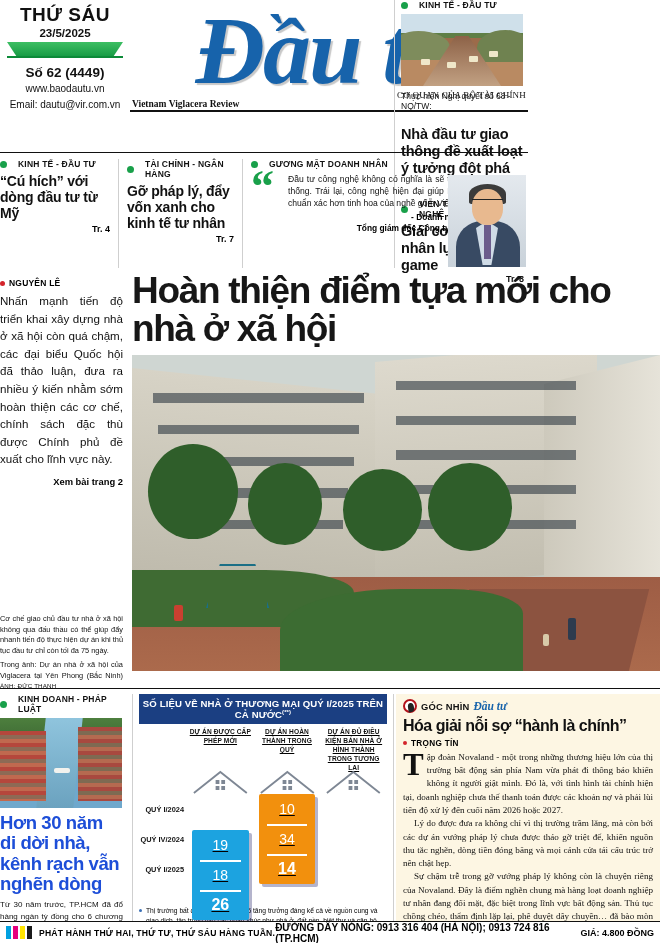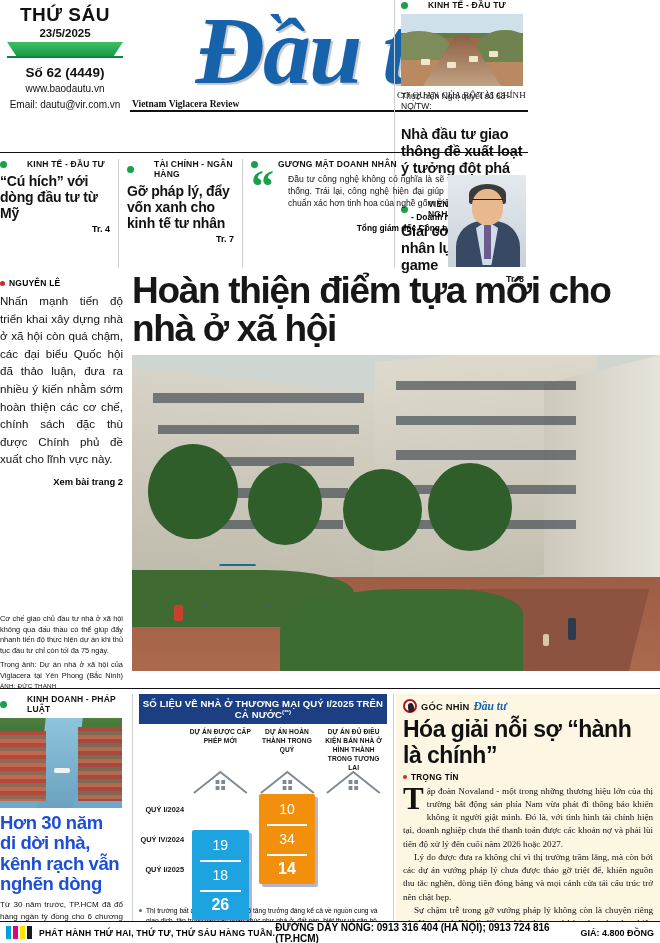--- a/index.html
+++ b/index.html
@@ -51,21 +51,21 @@
   .coquan {
     position:absolute; right:2px; bottom:10px;
     font-family:"Liberation Serif", serif; font-size:9px; color:#111; letter-spacing:.2px;
   }
 
   
   .sidebar {
     position:absolute; right:0; top:0; width:130px; height:268px;
     padding-left:6px; border-left:1px solid #cfcfcf;
   }
-  .kicker { display:flex; align-items:center; gap:20px; margin-bottom:4px; }
+  .kicker { display:flex; align-items:center; gap:11px; margin-bottom:4px; }
   .dot { width:7px; height:7px; border-radius:50%; background:#19a04a; flex:none; }
   .dot.red { background:#d3242b; }
   .kicker-txt {
     font-size:8.5px; font-weight:bold; color:#111; letter-spacing:.2px;
     text-transform:uppercase;
   }
   .sb-photo {
     width:122px; height:72px; margin-bottom:5px; position:relative; overflow:hidden;
     background:linear-gradient(#9fc4df 0 26%, #5f7f46 26% 34%, #9c6b4a 34% 58%, #b98a62 58% 100%);
   }
@@ -256,21 +256,21 @@
   .chart {
     position:absolute; left:132px; top:694px; width:262px;
     border-left:1px solid #cfcfcf; border-right:1px solid #cfcfcf;
     padding:0 6px;
   }
   .chart-title {
     background:#1b3f82; color:#fff; font-size:9.6px; font-weight:bold;
     text-align:center; padding:4px 2px 4px; letter-spacing:.1px;
   }
   .chart-title sup { font-size:6px; }
-  .chart-area { position:relative; height:170px; margin-top:4px; }
+  .chart-area { position:relative; height:170px; margin-top:4px;text-decoration:underline; }
   .col-heads { display:flex; padding-left:48px; height:40px; }
   .col-head {
     flex:1; text-align:center; font-size:6.6px; font-weight:bold;
     line-height:1.35; color:#111; letter-spacing:.1px; padding:0 2px;
   }
   .bars { display:flex; padding-left:48px; position:relative; }
   .barcol { flex:1; position:relative; padding:0 5px; }
   .roof {
     width:100%; height:26px; position:relative;
   }
@@ -309,21 +309,21 @@
   .op-logo::after {
     content:""; position:absolute; left:3px; top:2px; width:6px; height:9px;
     background:#222; border-radius:50% 50% 50% 0; transform:rotate(-10deg);
   }
   .op-brand-a { font-size:9.4px; font-weight:bold; color:#111; letter-spacing:.2px; }
   .op-brand-b {
     font-family:"Liberation Serif", serif; font-size:11.5px; font-weight:bold;
     font-style:italic; color:#1763ab;
   }
   .op-head {
-    font-size:23px; font-weight:bold; line-height:1.12; color:#111; letter-spacing:-.5px;
+    font-size:16px; font-weight:bold; line-height:1.12; color:#111; letter-spacing:-.5px;
   }
   .op-byline { display:flex; align-items:center; gap:4px; margin:4px 0 3px; }
   .op-byline .dot { width:4px; height:4px; background:#d3242b; }
   .op-byline-txt { font-size:8.2px; font-weight:bold; letter-spacing:.3px; }
   .op-body {
     font-family:"Liberation Serif", serif;
     font-size:9.1px; line-height:1.46; color:#111; text-align:justify;
   }
   .op-body p { text-indent:11px; }
   .op-body p:first-child { text-indent:0; }

